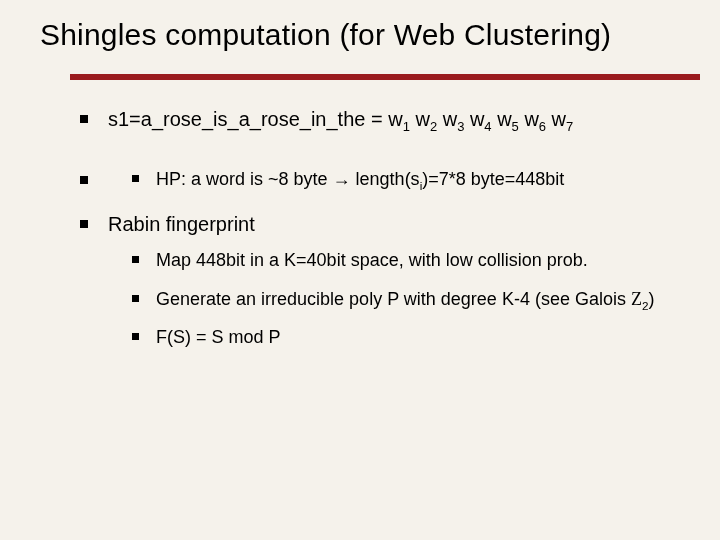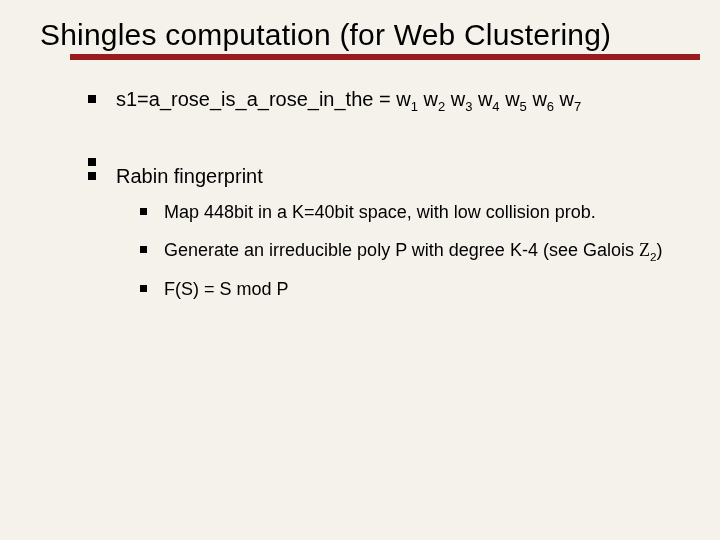--- a/index.html
+++ b/index.html
@@ -14,39 +14,39 @@
   }
   .slide {
     box-sizing: border-box;
     width: 720px;
     height: 540px;
     padding: 18px 30px 20px 40px;
   }
   .title {
     font-size: 30px;
     font-weight: 400;
-    margin: 0 0 2px 0;
+    margin: 0 0 22px 0;
     letter-spacing: 0.2px;
   }
   .rule {
     height: 6px;
     background: #9a1b1e;
     margin-left: 30px;
     margin-right: -10px;
   }
   .content {
     margin-top: 26px;
     margin-left: 40px;
     font-size: 20px;
     line-height: 1.35;
   }
   ul.l1 {
     list-style: none;
     padding: 0;
-    margin: 8px;
+    margin: 0;
   }
   ul.l1 > li {
     position: relative;
     padding-left: 28px;
     margin-bottom: 6px;
   }
   ul.l1 > li::before {
     content: "";
     position: absolute;
     left: 0;
@@ -97,20 +97,23 @@
       <li>
         <span>s1=a_rose_is_a_rose_in_the = w</span><sub>1</sub> w<sub>2</sub> w<sub>3</sub> w<sub>4</sub> w<sub>5</sub> w<sub>6</sub> w<sub>7</sub>
       </li>
     </ul>
 
     <div class="gap"></div>
 
     <ul class="l1">
       <li>
         <ul class="l2">
+          <li>
+            <span>HP: a word is ~8 byte →  length(s</span><sub>i</sub><span>)=7*8 byte=448bit</span>
+          </li>
         </ul>
       </li>
     </ul>
 
     <div class="gap" style="height:6px"></div>
 
     <ul class="l1">
       <li>
         <span>Rabin fingerprint</span>
         <ul class="l2">

